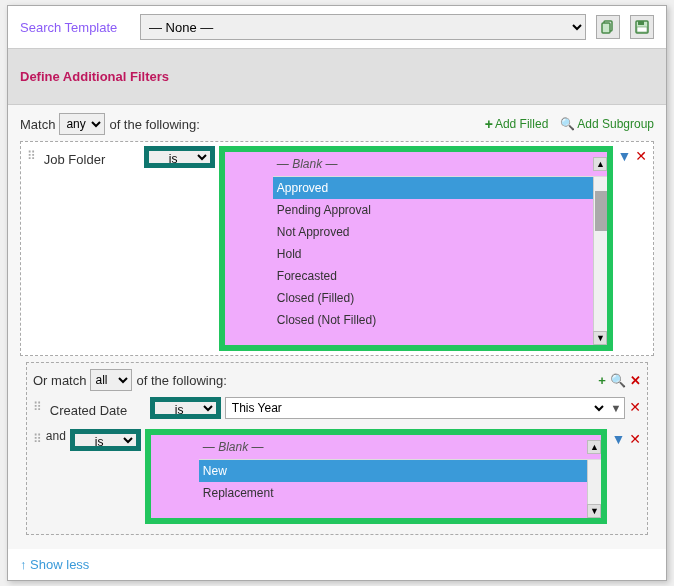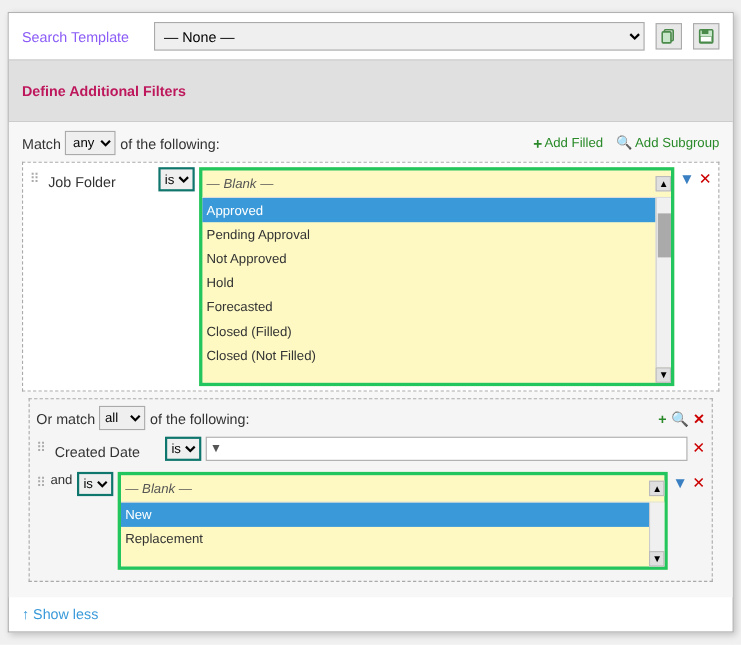--- a/index.html
+++ b/index.html
@@ -121,34 +121,35 @@
     }
     .field-name {
       min-width: 100px;
       padding: 3px 4px;
       color: #333;
       flex-shrink: 0;
       line-height: 22px;
     }
     .operator-select {
       height: 22px;
-      border: 2px solid #0f766e;
-      font-size: 12px;
-      padding: 0 0;
+      border: 5px solid #0f766e;
+      font-size: 12px;
+      padding: 0 16px;
       flex-shrink: 0;
     }
     .value-container {
       flex: 1;
       display: flex;
       flex-direction: column;
     }
     .dropdown-list-container {
-      border: 3px solid #22c55e;
-      background: #fef9c3;
+      border: 6px solid #22c55e;
+      background: #f0abfc;
       flex: 1;
+      padding-left: 48px;
     }
     .dropdown-list-header {
       display: flex;
       align-items: center;
       border-bottom: 1px solid #ddd;
       padding: 0;
     }
     .dropdown-list-header-text {
       flex: 1;
       padding: 2px 4px;
@@ -373,20 +374,26 @@
         </div>
       </div>
 
       <div class="subgroup-filter-row">
         <span class="drag-handle">⠿</span>
         <span class="field-name">Created Date</span>
         <select class="operator-select">
           <option>is</option>
         </select>
         <div style="flex:1; display:flex; align-items:center; border:1px solid #aaa; height:22px; background:#fff;">
+          <select style="flex:1; border:none; outline:none; font-size:12px; padding:0 2px; height:20px; background:transparent;">
+            <option>This Year</option>
+            <option>Last Year</option>
+            <option>This Month</option>
+            <option>Last Month</option>
+          </select>
           <span style="padding:0 3px; color:#555; font-size:11px; cursor:pointer;">▼</span>
         </div>
         <div class="filter-actions">
           <span class="delete-icon">✕</span>
         </div>
       </div>
 
       <div class="subgroup-filter-row">
         <span class="drag-handle">⠿</span>
         <span class="and-label">and</span>

